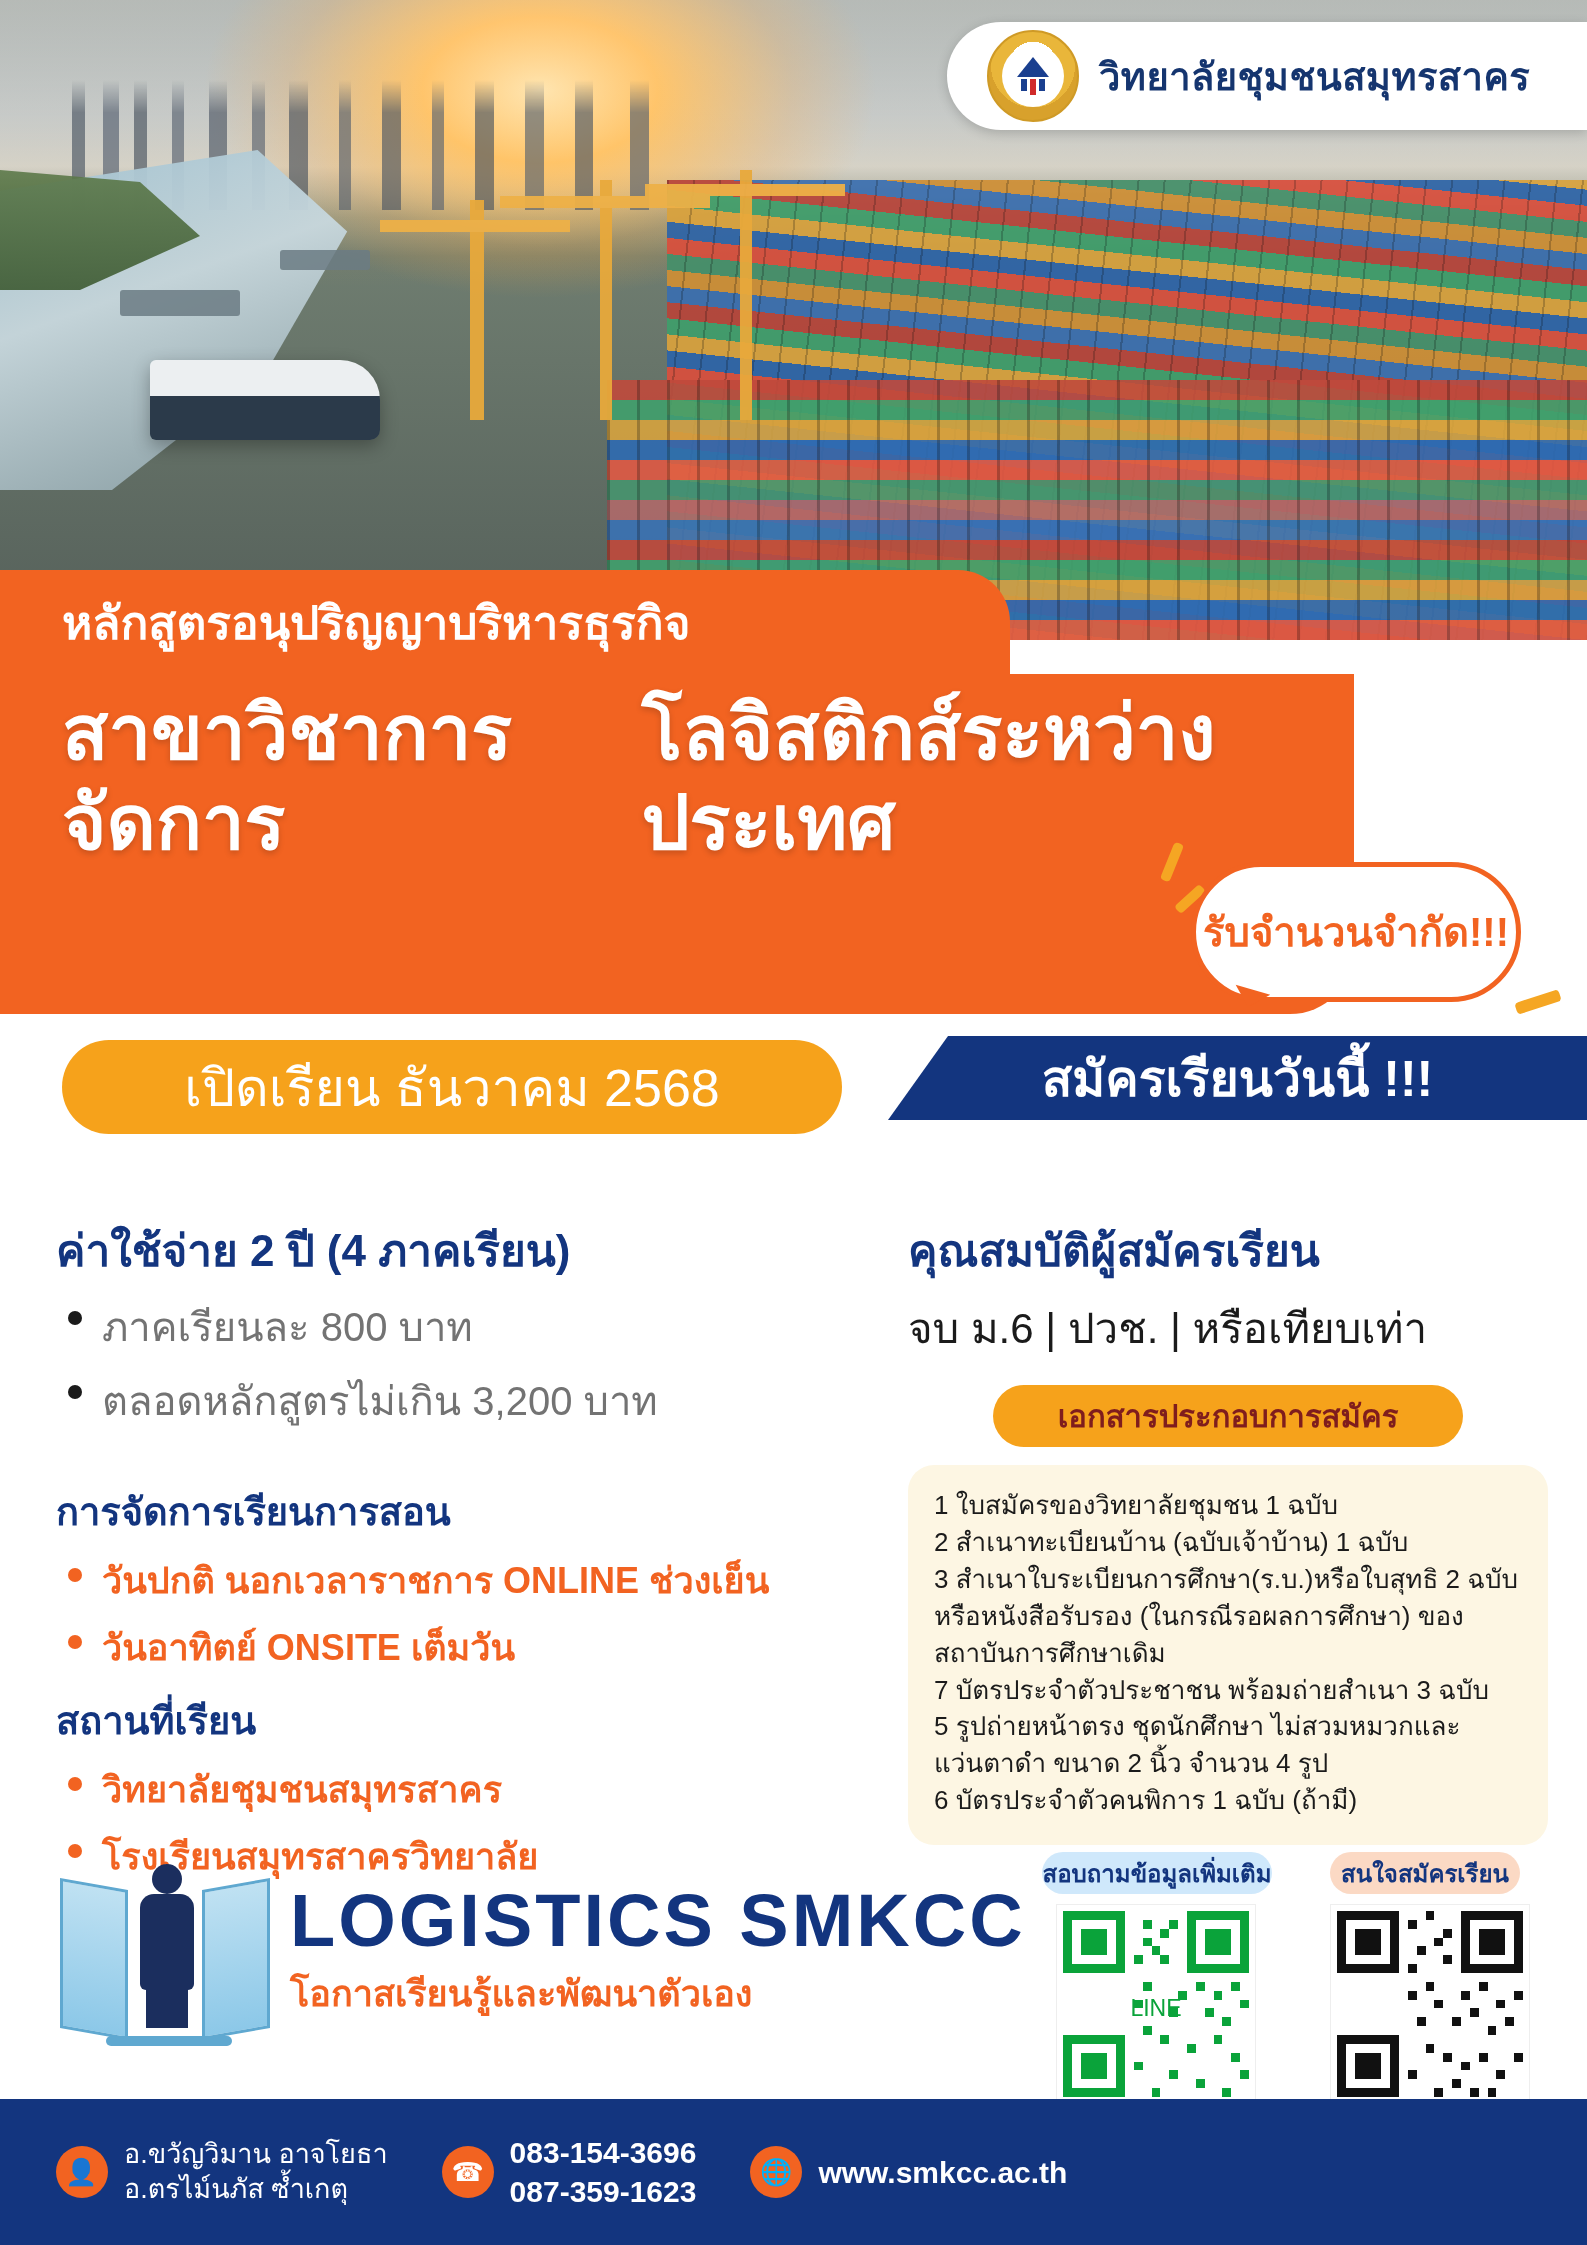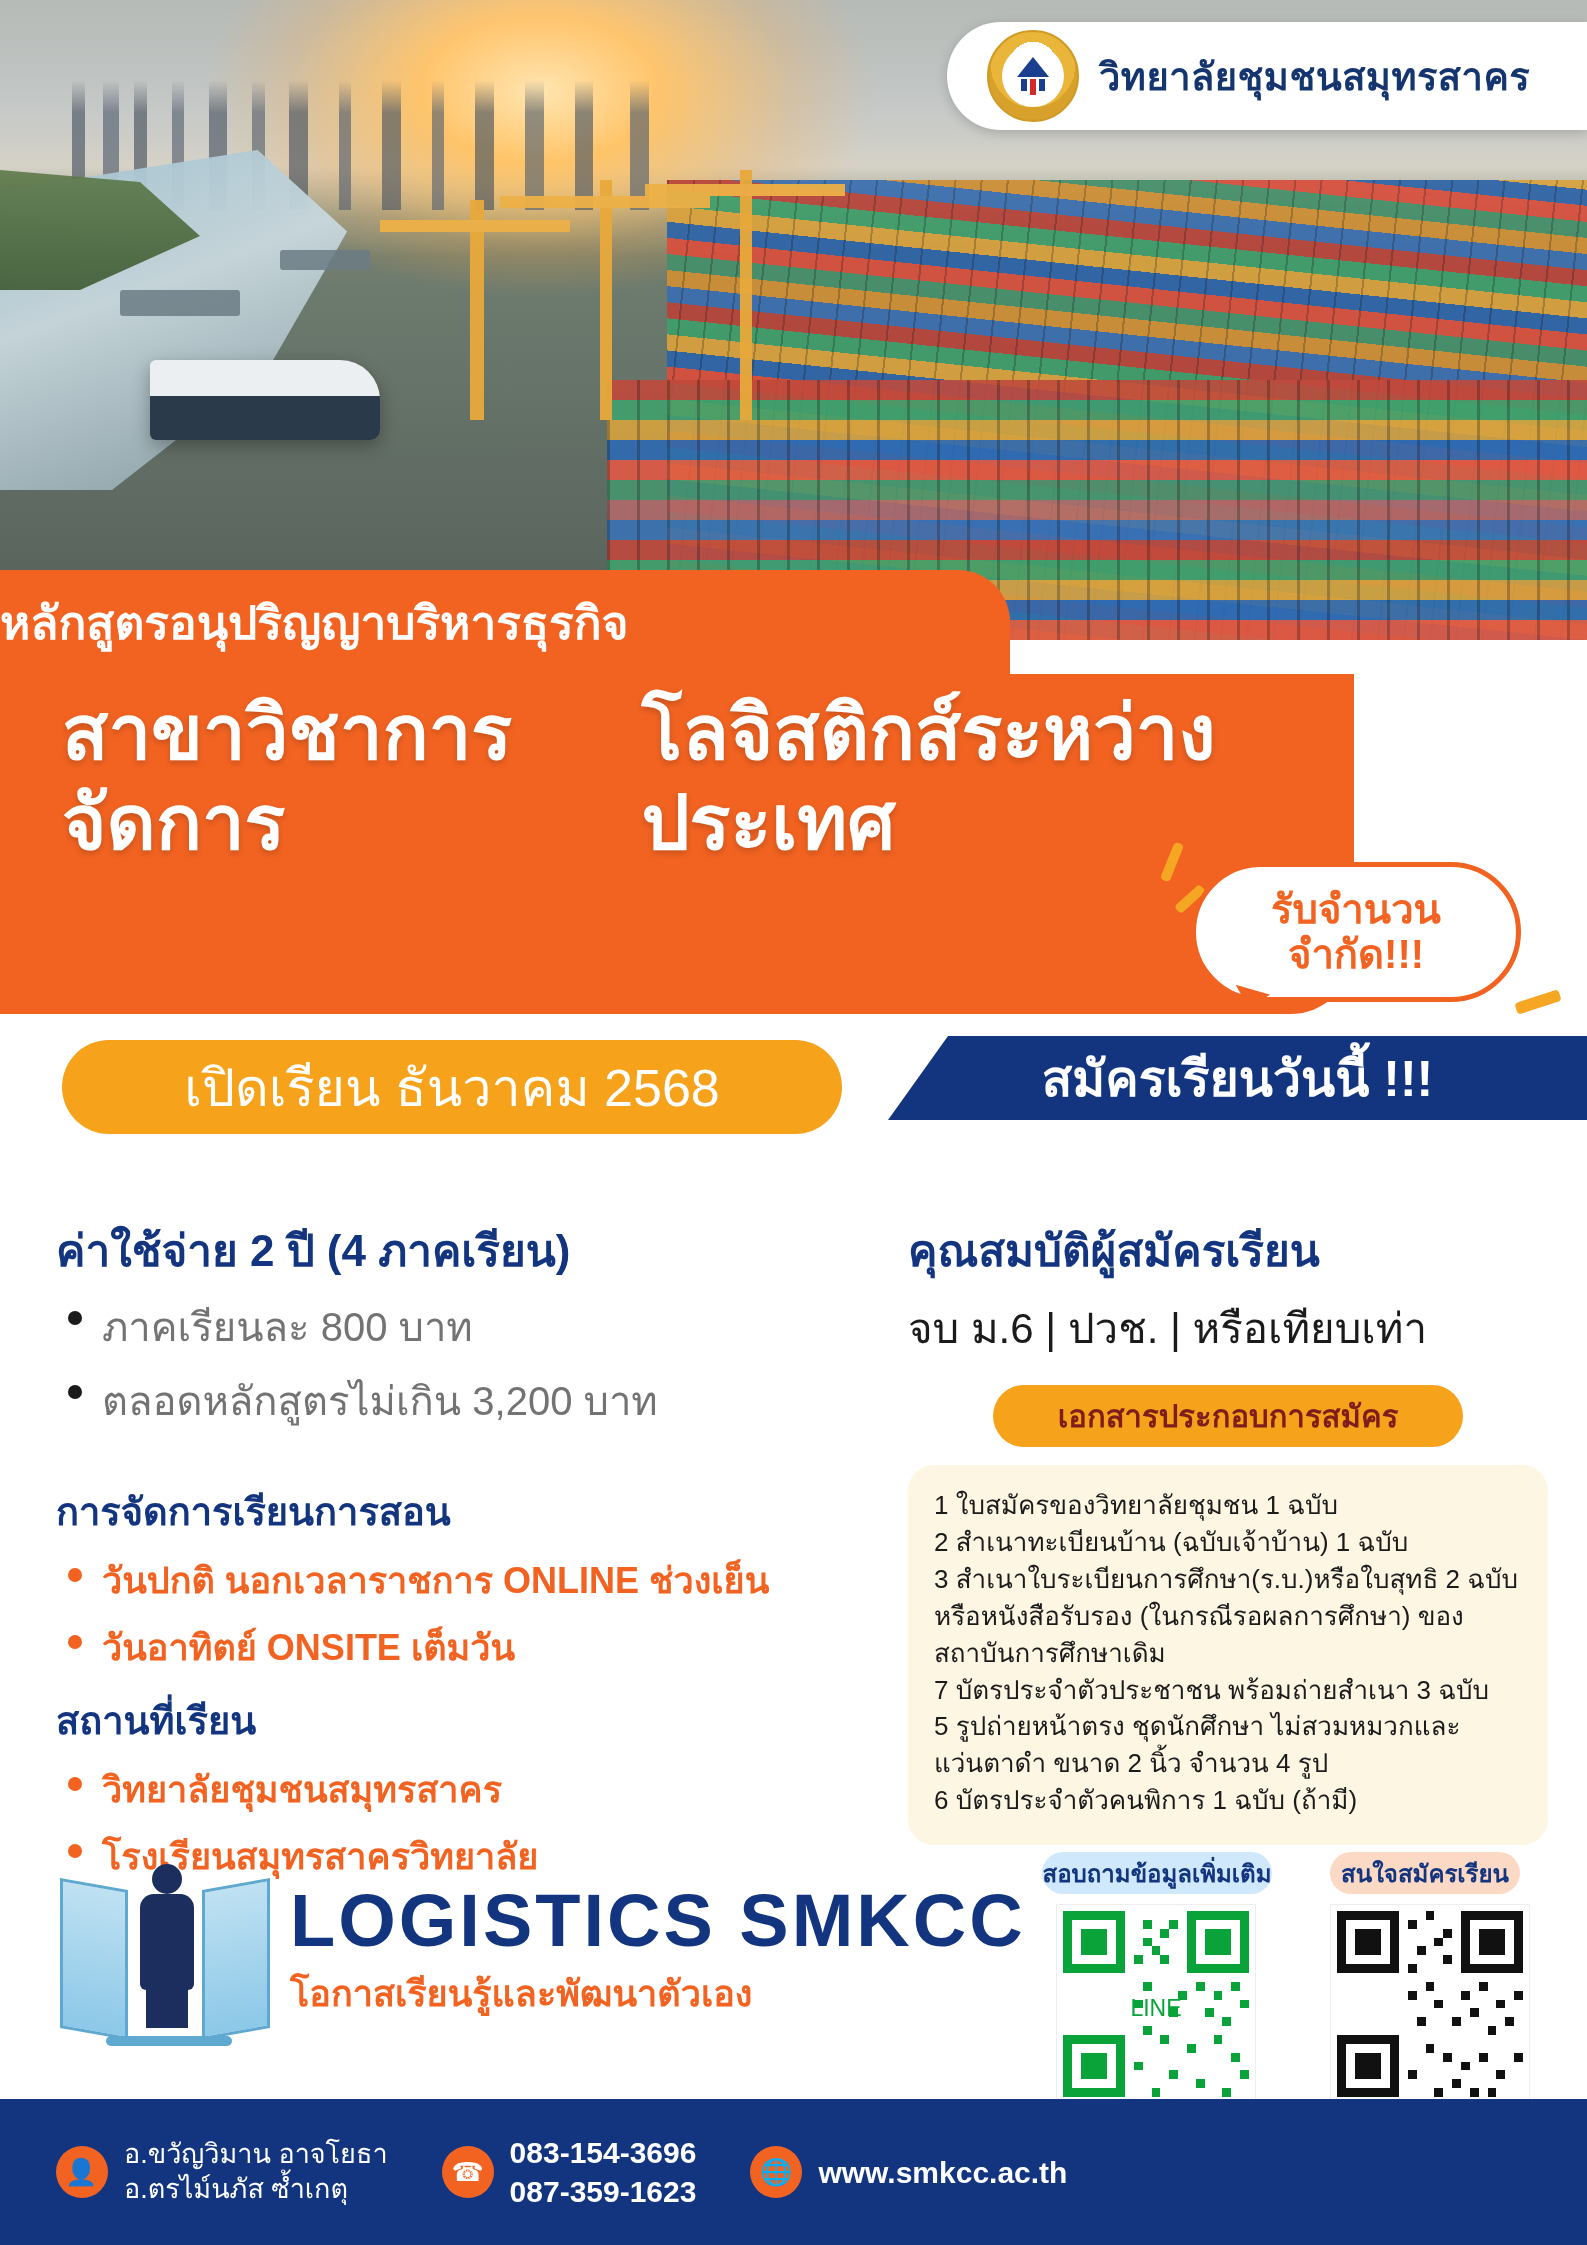--- a/index.html
+++ b/index.html
@@ -110,40 +110,41 @@
   .logo-mark .bars i:nth-child(2){ background:#d02a2a; height:16px; }
   .logo-mark .bars i:nth-child(3){ background:#1a3f8f; }
   .logo-text { font-size: 38px; color: #15356f; font-weight: bold; letter-spacing: .5px; }
 
   
   .title-tab {
     position: absolute; left: 0; top: 570px; width: 1010px; height: 104px;
     background: #f26321;
     border-radius: 0 52px 0 0;
     display: flex; align-items: center;
+    padding-left: 62px;
     text-align: center;
   }
   .title-tab span { color: #fff; font-size: 46px; font-weight: bold; }
   .title-block {
     position: absolute; left: 0; top: 674px; width: 1354px; height: 340px;
     background: #f26321;
     border-radius: 0 0 64px 0;
     padding: 14px 0 0 62px;
     display: flex; justify-content: center;
   }
   .title-block .l1, .title-block .l2 {
     color: #fff; font-size: 76px; font-weight: bold; line-height: 1.18;
     text-shadow: 0 3px 6px rgba(0,0,0,.18);
   }
 
   
   .bubble {
     position: absolute; right: 66px; top: 862px; width: 330px; height: 140px;
     background: #fff; border: 5px solid #f26321; border-radius: 70px;
-    display:flex; flex-direction: column; align-items: center; justify-content: center;
+    display:flex; flex-direction: row; align-items: center; justify-content: center;
   }
   .bubble span { color: #f26321; font-size: 40px; font-weight: bold; line-height: 1.12; }
   .bubble::after {
     content: ""; position: absolute; left: 34px; bottom: -28px;
     width: 0; height: 0; border: 18px solid transparent;
     border-top-color: #f26321; transform: rotate(16deg);
   }
   .spark { position: absolute; background: #f5a623; border-radius: 4px; }
   .spark.s1 { right: 410px; top: 842px; width: 10px; height: 40px; transform: rotate(22deg); }
   .spark.s2 { right: 392px; top: 882px; width: 10px; height: 34px; transform: rotate(48deg); }

